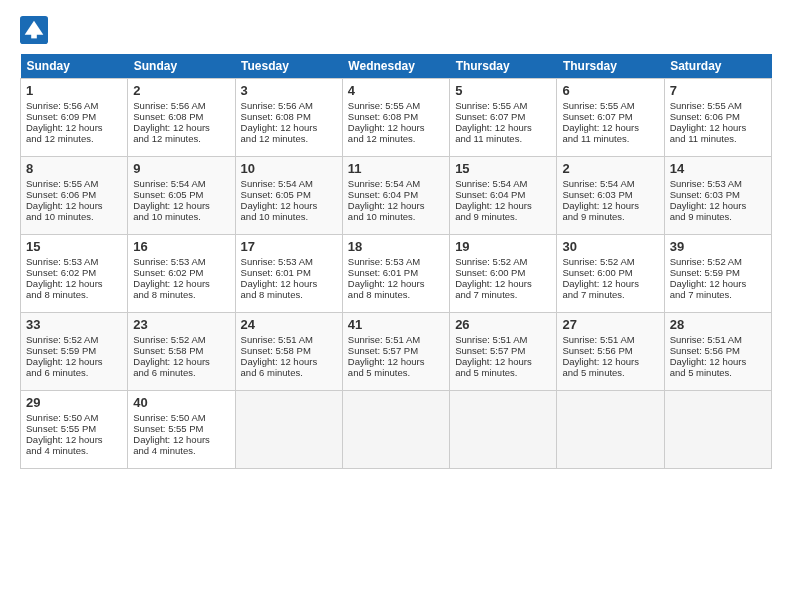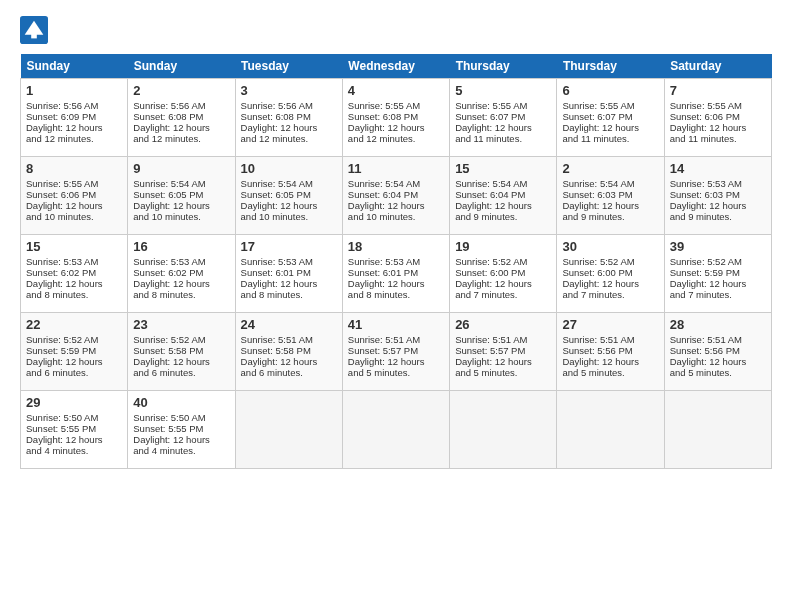--- a/index.html
+++ b/index.html
@@ -270,21 +270,21 @@
           <td>
             <span class="day-num">39</span>
             <span style="display: block;">Sunrise: 5:52 AM</span>
             <span style="display: block;">Sunset: 5:59 PM</span>
             <span style="display: block;">Daylight: 12 hours</span>
             <span style="display: block;">and 7 minutes.</span>
           </td>
         </tr>
         <tr>
           <td>
-            <span class="day-num">22</span>
+            <span class="day-num">33</span>
             <span style="display: block;">Sunrise: 5:52 AM</span>
             <span style="display: block;">Sunset: 5:59 PM</span>
             <span style="display: block;">Daylight: 12 hours</span>
             <span style="display: block;">and 6 minutes.</span>
           </td>
           <td>
             <span class="day-num">23</span>
             <span style="display: block;">Sunrise: 5:52 AM</span>
             <span style="display: block;">Sunset: 5:58 PM</span>
             <span style="display: block;">Daylight: 12 hours</span>

